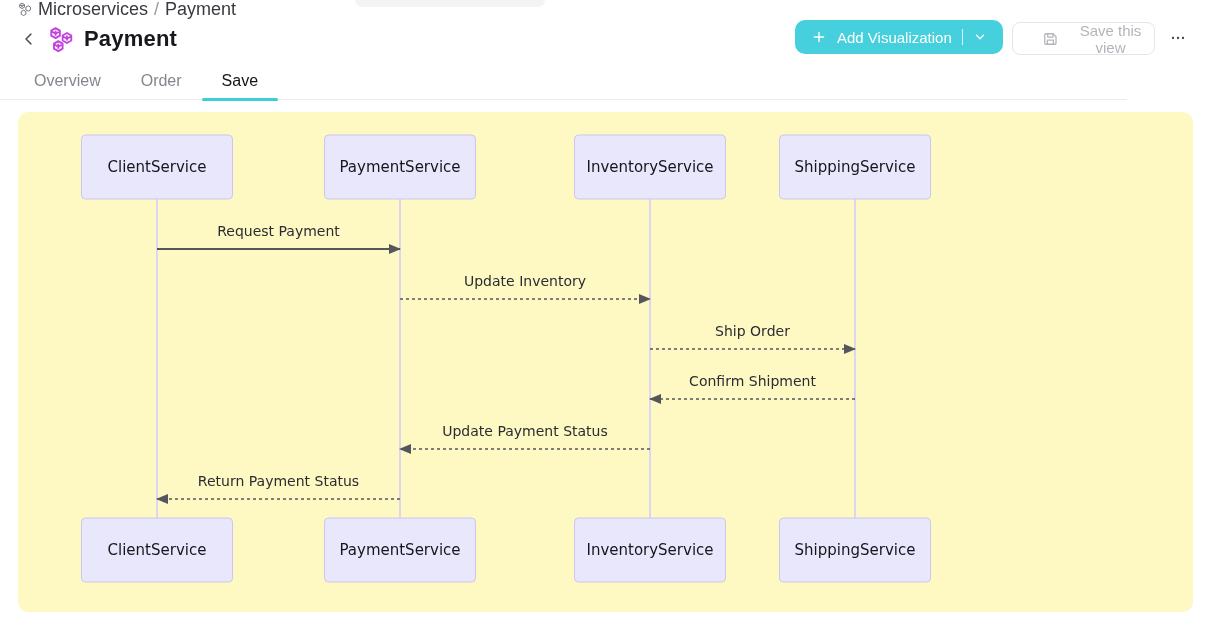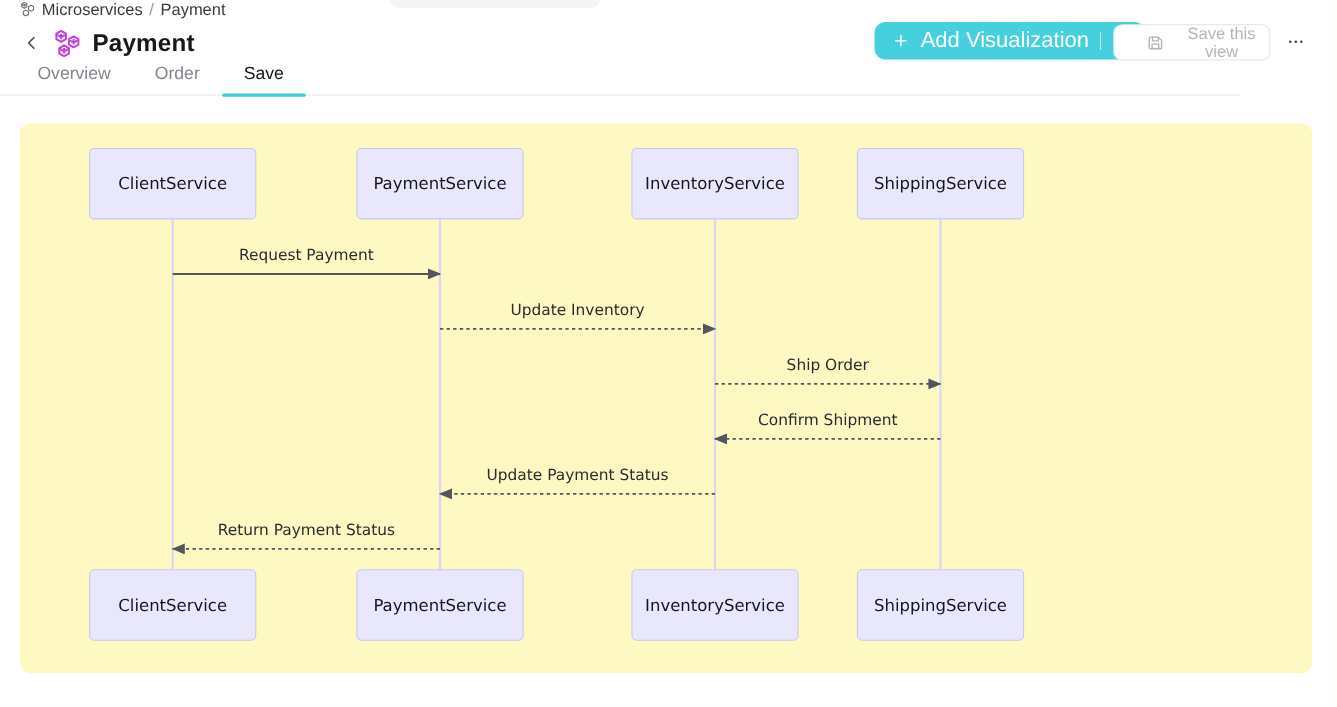--- a/index.html
+++ b/index.html
@@ -4,48 +4,48 @@
 <style>
   * { margin:0; padding:0; box-sizing:border-box; }
   html,body { width:1215px; height:643px; background:#ffffff; overflow:hidden;
     font-family:"Liberation Sans", sans-serif; position:relative; }
 
   .notch { position:absolute; left:355px; top:0; width:190px; height:7px;
     background:#f4f4f6; border-radius:0 0 8px 8px; }
 
   
   .breadcrumb { position:absolute; left:18px; top:1px; height:16px;
-    display:flex; align-items:flex-start; gap:6px; font-size:15px; color:#3a3a40; }
+    display:flex; align-items:center; gap:6px; font-size:18px; color:#3a3a40; }
   .breadcrumb .sep { color:#9a9aa2; }
   .crumb { cursor:pointer; }
   .cluster-icon { color:#6b6b74; display:inline-flex; }
 
   
   .title-row { position:absolute; left:16px; top:20px; height:38px; display:flex; align-items:center; }
   .back-btn { width:26px; height:26px; border:none; background:transparent; color:#52525b;
     display:flex; align-items:center; justify-content:center; cursor:pointer; }
   .app-icon { color:#c341e0; margin-left:6px; display:inline-flex; }
   .page-title { font-size:22px; font-weight:700; color:#17171c; margin-left:10px; letter-spacing:.2px; }
 
   
   .btn-addviz { position:absolute; left:795px; top:20px; height:34px; padding:0 16px;
     display:flex; align-items:center; gap:10px; border:none; border-radius:10px;
-    background:#46CFDD; color:#fff; font-size:20px; font-weight:500; cursor:pointer;
+    background:#46CFDD; color:#fff; font-size:15px; font-weight:500; cursor:pointer;
     font-family:"Liberation Sans", sans-serif; }
   .btn-addviz .vdiv { width:1px; height:16px; background:rgba(255,255,255,.8); }
   .btn-save { position:absolute; left:1012px; top:22px; height:33px; width:143px;
     display:flex; align-items:center; justify-content:center; gap:8px;
     background:#fff; border:1px solid #e4e4e9; border-radius:8px; color:#b4b4bc;
     font-size:15px; cursor:pointer; font-family:"Liberation Sans", sans-serif;padding-left:28px; }
   .btn-more { position:absolute; left:1164px; top:26px; width:28px; height:24px;
     border:none; background:transparent; color:#3f3f46; display:flex; align-items:center;
     justify-content:center; cursor:pointer; }
 
   
-  .tabbar { position:absolute; left:0; top:49px; width:1127px; height:38px;
+  .tabbar { position:absolute; left:0; top:62px; width:1127px; height:38px;
     border-bottom:1px solid #ececef; display:flex; padding-left:14px; }
   .tab { position:relative; height:38px; padding:0 20px; border:none; background:transparent;
     font-size:16px; color:#85858e; cursor:pointer; font-family:"Liberation Sans", sans-serif; }
   .tab.active { color:#141419; font-weight:500; }
   .tab.active::after { content:""; position:absolute; left:0; right:0; bottom:-1px;
     height:3px; background:#3ECBDA; border-radius:2px; }
 
   
   .panel { position:absolute; left:18px; top:112px; width:1175px; height:500px;
     background:#fef9c3; border-radius:10px; }

